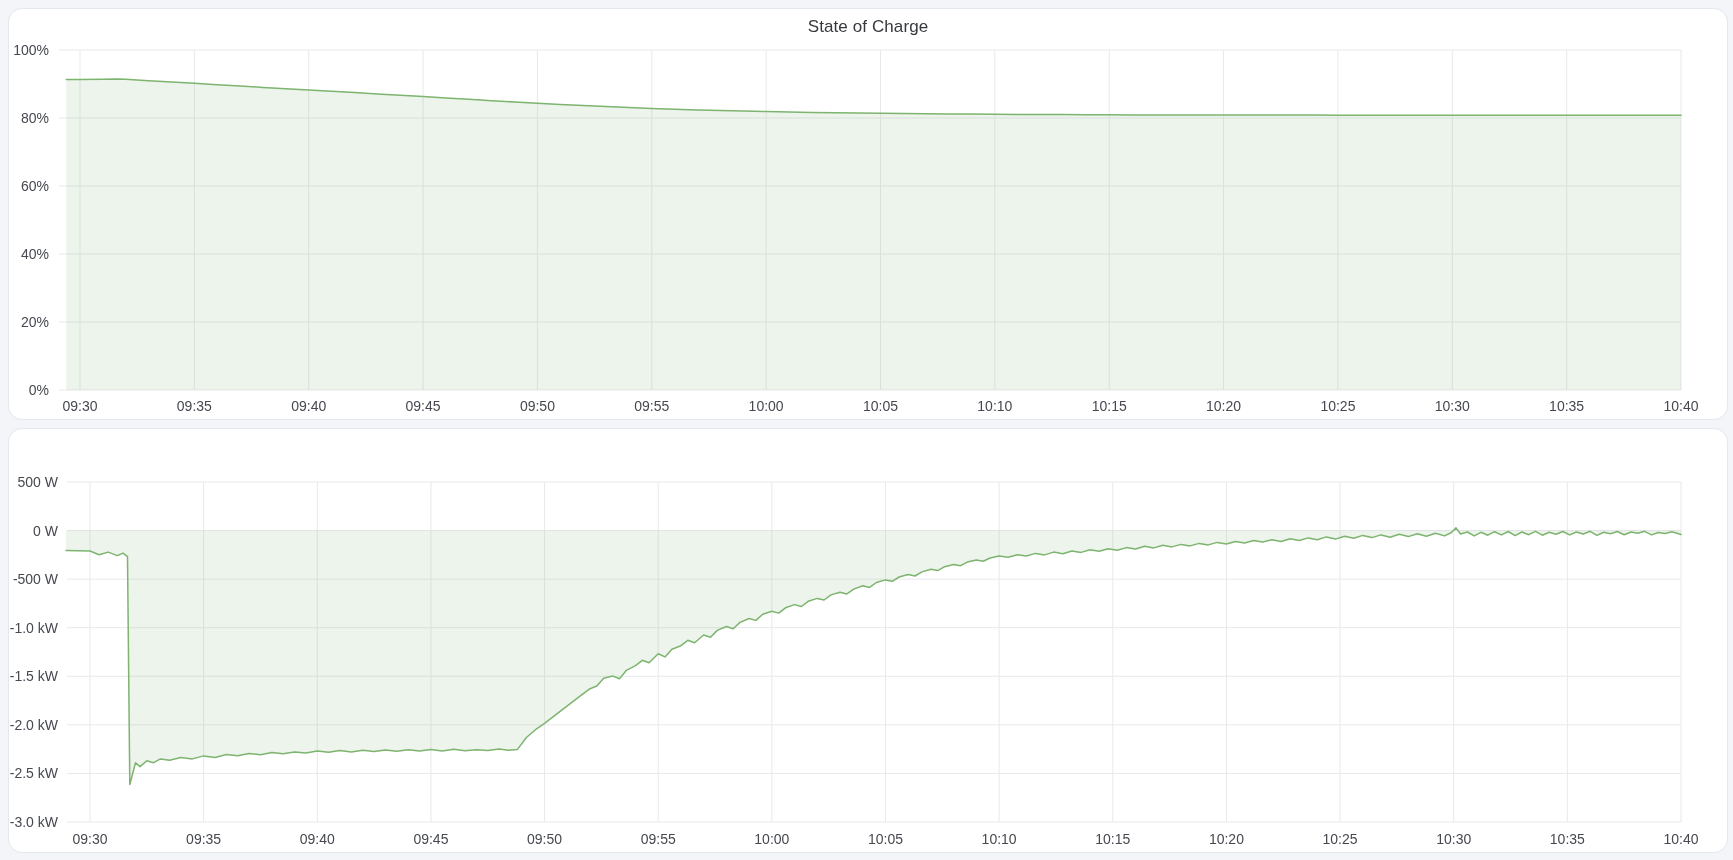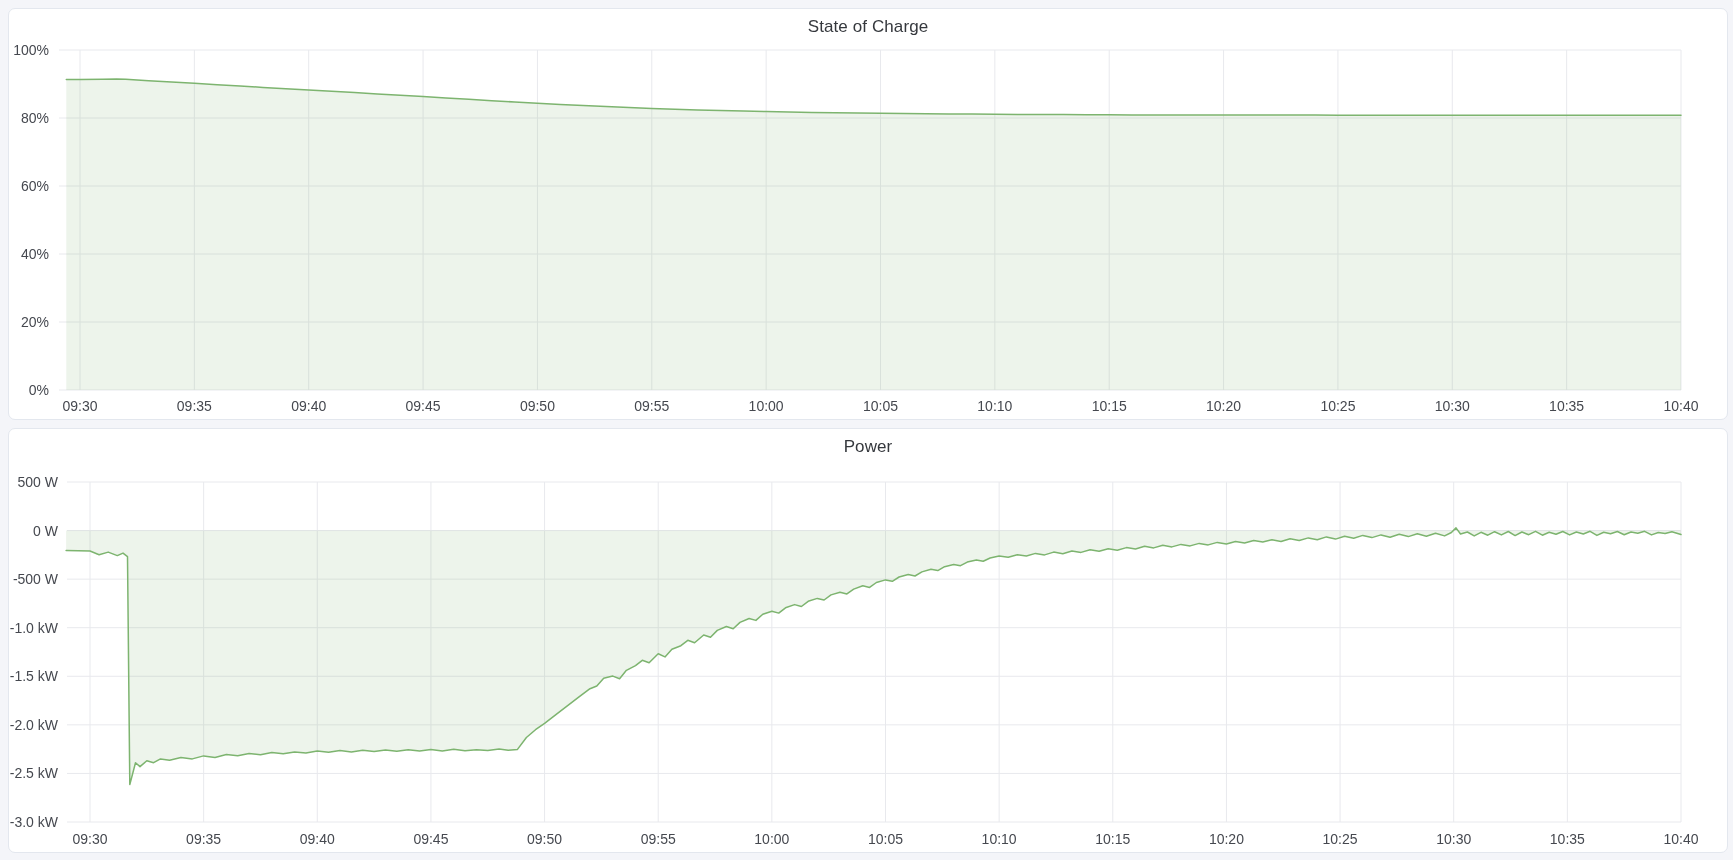--- a/index.html
+++ b/index.html
@@ -3,21 +3,21 @@
 <meta charset="utf-8">
 <style>
   html,body{margin:0;padding:0}
   body{
     width:1733px;height:860px;position:relative;overflow:hidden;
     background:#f4f5f9;
     font-family:"Liberation Sans",sans-serif;
   }
   .panel{
     position:absolute;left:8px;width:1720px;box-sizing:border-box;
-    background:#ffffff;border:1px solid #e3e7ee;border-radius:7px;padding-left:48px;
+    background:#ffffff;border:1px solid #e3e7ee;border-radius:14px;padding-left:48px;
   }
   #panel-soc{top:8px;height:412px}
   #panel-power{top:428px;height:425px}
   .panel-title{
     position:absolute;top:8px;left:0;right:0;text-align:center;
     font-size:17px;font-weight:500;color:#35383d;letter-spacing:.1px;
     pointer-events:none;
   }
   .chart{position:absolute;left:0;top:0;right:0;bottom:0}
   .chart svg{display:block}
@@ -71,21 +71,20 @@
         <text x="1214.5714285714287" y="402" text-anchor="middle" font-size="14" fill="#45484f">10:20</text>
         <text x="1328.9285714285713" y="402" text-anchor="middle" font-size="14" fill="#45484f">10:25</text>
         <text x="1443.2857142857142" y="402" text-anchor="middle" font-size="14" fill="#45484f">10:30</text>
         <text x="1557.642857142857" y="402" text-anchor="middle" font-size="14" fill="#45484f">10:35</text>
         <text x="1672" y="402" text-anchor="middle" font-size="14" fill="#45484f">10:40</text>
       </svg>
     </div>
 </div>
 
 <div class="panel" id="panel-power">
-  <div class="panel-title">Power</div>
   <div class="chart">
       <svg width="1715" height="423" viewBox="0 0 1715 423">
         <line x1="81" y1="53" x2="81" y2="393" stroke="#e8e9ed" stroke-width="1"></line>
         <line x1="194.64285714285714" y1="53" x2="194.64285714285714" y2="393" stroke="#e8e9ed" stroke-width="1"></line>
         <line x1="308.2857142857143" y1="53" x2="308.2857142857143" y2="393" stroke="#e8e9ed" stroke-width="1"></line>
         <line x1="421.92857142857144" y1="53" x2="421.92857142857144" y2="393" stroke="#e8e9ed" stroke-width="1"></line>
         <line x1="535.5714285714286" y1="53" x2="535.5714285714286" y2="393" stroke="#e8e9ed" stroke-width="1"></line>
         <line x1="649.2142857142857" y1="53" x2="649.2142857142857" y2="393" stroke="#e8e9ed" stroke-width="1"></line>
         <line x1="762.8571428571429" y1="53" x2="762.8571428571429" y2="393" stroke="#e8e9ed" stroke-width="1"></line>
         <line x1="876.5" y1="53" x2="876.5" y2="393" stroke="#e8e9ed" stroke-width="1"></line>

